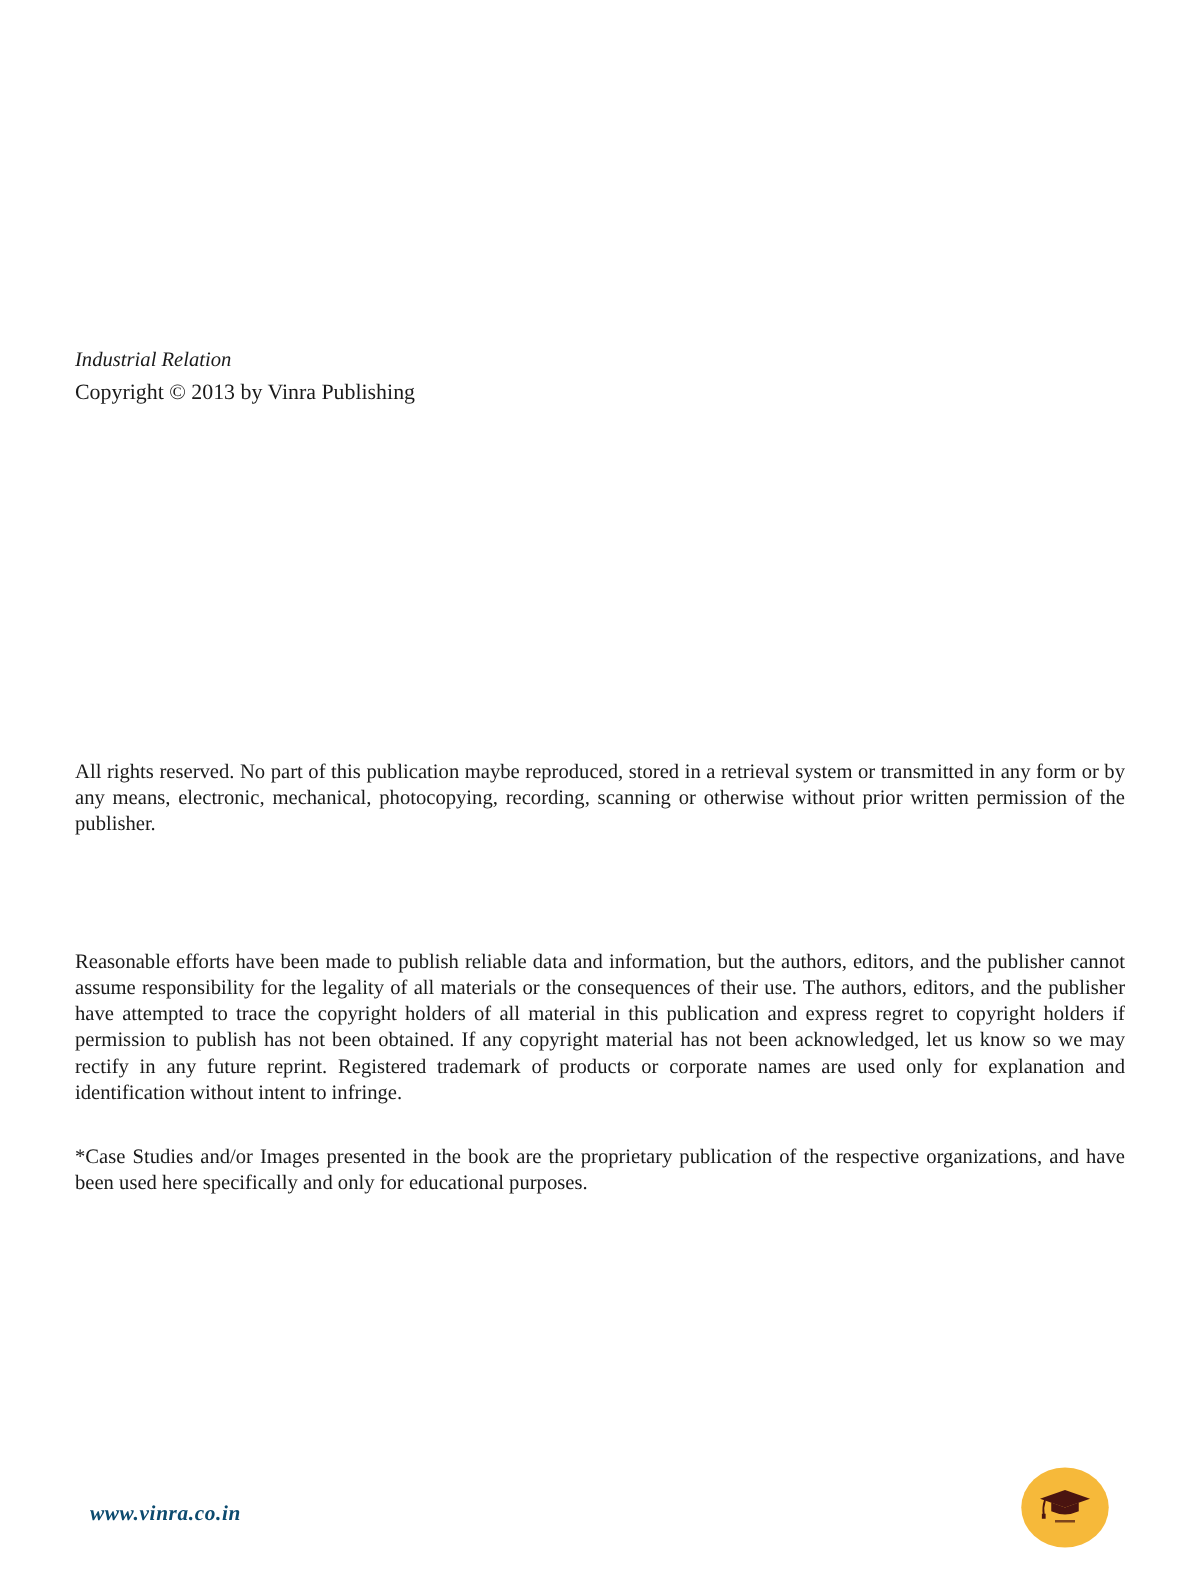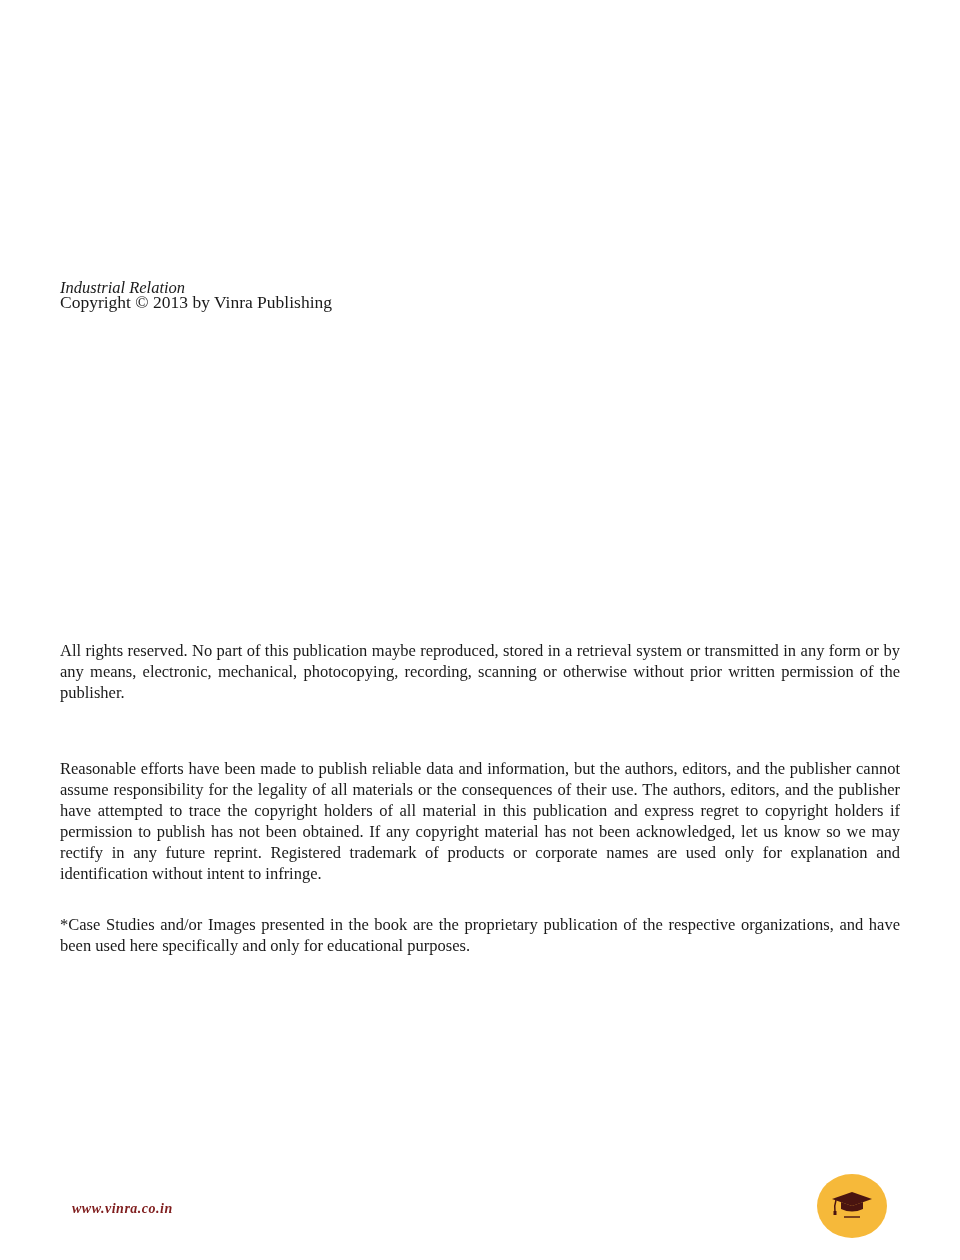--- a/index.html
+++ b/index.html
@@ -1,26 +1,26 @@
 <!DOCTYPE html>
 <html><head>
 <meta charset="utf-8">
 <style>
   html, body { margin: 0; padding: 0; background: #ffffff; }
   body { width: 960px; height: 1260px; position: relative; overflow: hidden;
          font-family: "Liberation Serif", "DejaVu Serif", serif; color: #1a1a1a; }
   .title { position: absolute; left: 60px; top: 266px; font-style: italic; font-size: 16.5px; margin-top: 12px; }
-  .copyright { position: absolute; left: 60px; top: 292px; font-size: 17.5px; }
+  .copyright { position: absolute; left: 60px; top: 303px; font-size: 17.5px; }
   .para { position: absolute; left: 60px; width: 840px; font-size: 16.5px; line-height: 21px;
           text-align: justify; }
-  .p1 { top: 640px; }
+  .p1 { top: 606px; }
   .p2 { top: 758px; }
   .p3 { top: 914px; }
-  .footer-url { position: absolute; left: 72px; top: 1201px; font-size: 14px; font-weight: bold;
-                font-style: italic; color: #7f1d1d; letter-spacing: 0.5px; }
+  .footer-url { position: absolute; left: 72px; top: 1201px; font-size: 17px; font-weight: bold;
+                font-style: italic; color: #0c4a6e; letter-spacing: 0.5px; }
   .logo { position: absolute; left: 817px; top: 1174px; width: 70px; height: 64px; border-radius: 50%;
           background: #f6b93a; display: flex; align-items: center; justify-content: center; }
   .logo svg { display: block; }
 </style>
 </head>
 <body>
 
 <div class="title">Industrial Relation</div>
 <div class="copyright">Copyright © 2013 by Vinra Publishing</div>
 

